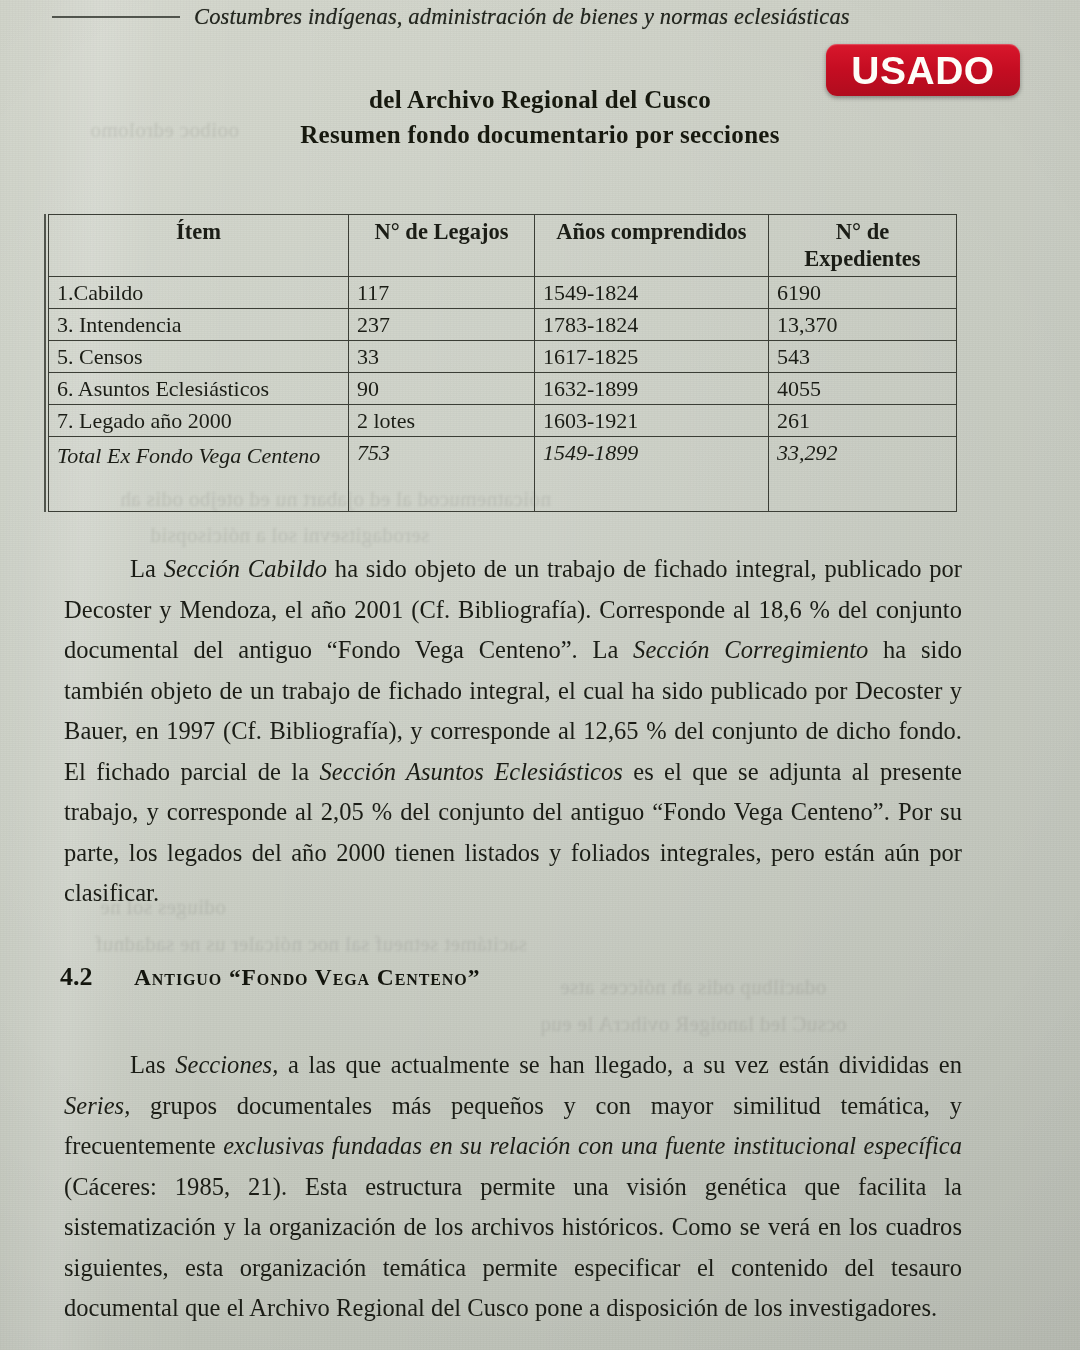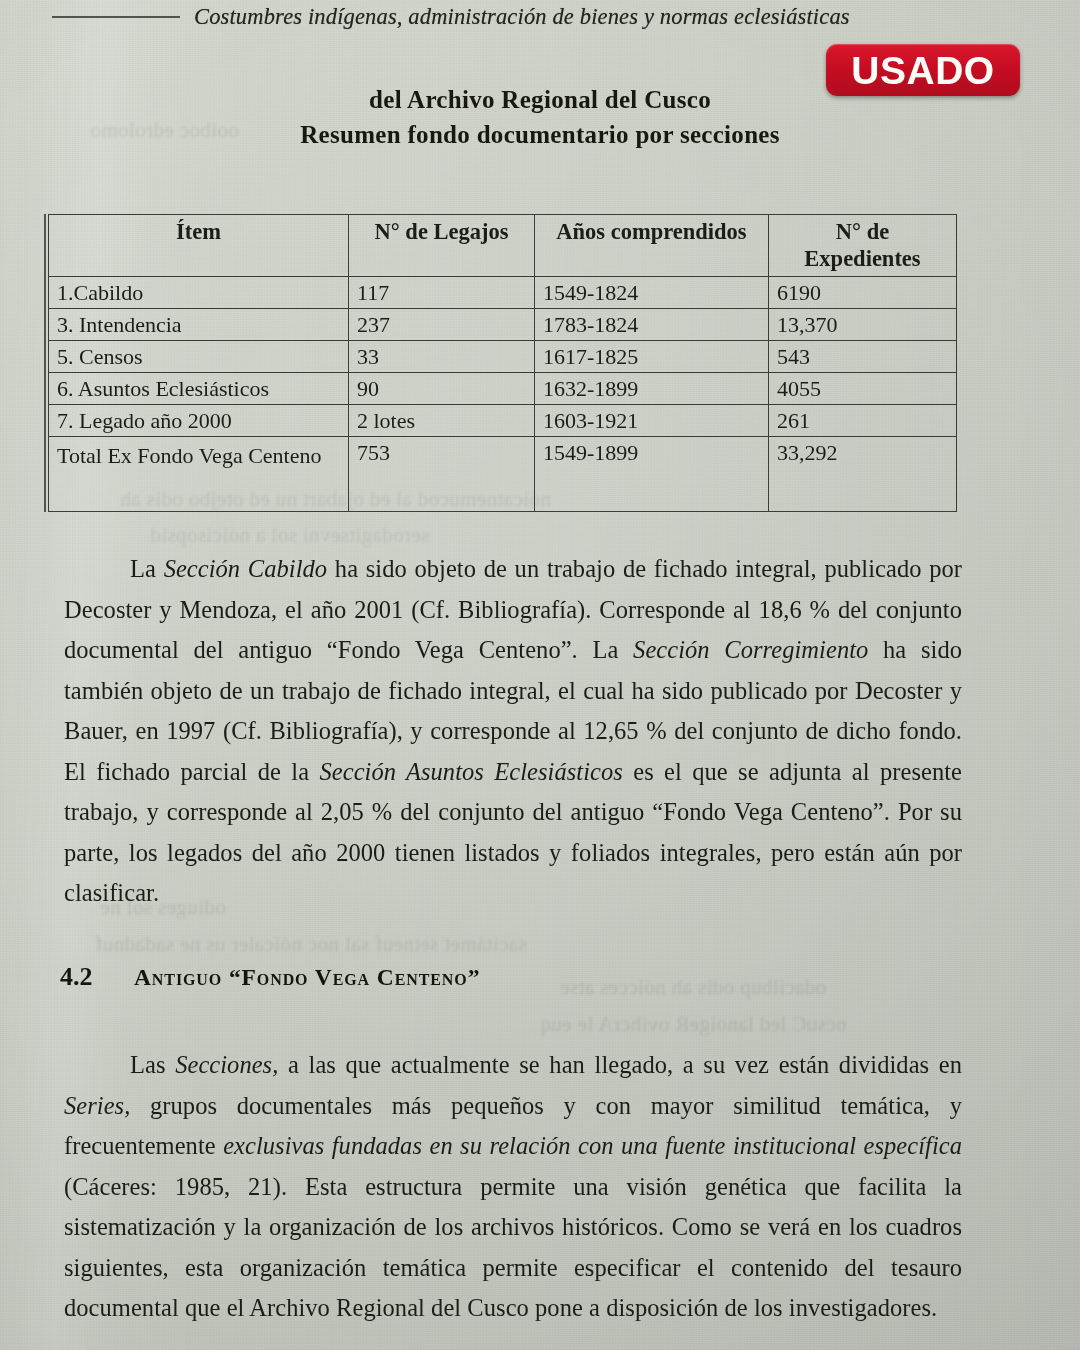--- a/index.html
+++ b/index.html
@@ -154,21 +154,21 @@
     text-align: center;
     font-size: 22.5px;
     padding: 3px 6px 4px;
   }
   .c-item   { width: 300px; }
   .c-leg    { width: 186px; }
   .c-anos   { width: 234px; }
   .c-exp    { width: 188px; }
   td.item   { text-align: left; }
   td.num    { text-align: left; }
-  tr.total td { height: 70px; }
+  tr.total td { height: 70px; font-style: italic; }
   tr.total td.item { line-height: 34px; padding-top: 2px; }
   .tbl-wrap::before {
     content: "";
     position: absolute;
     left: -4px; top: 0; bottom: 0;
     width: 2px;
     background: #3b3e36;
     opacity: 0.85;
   }
 

